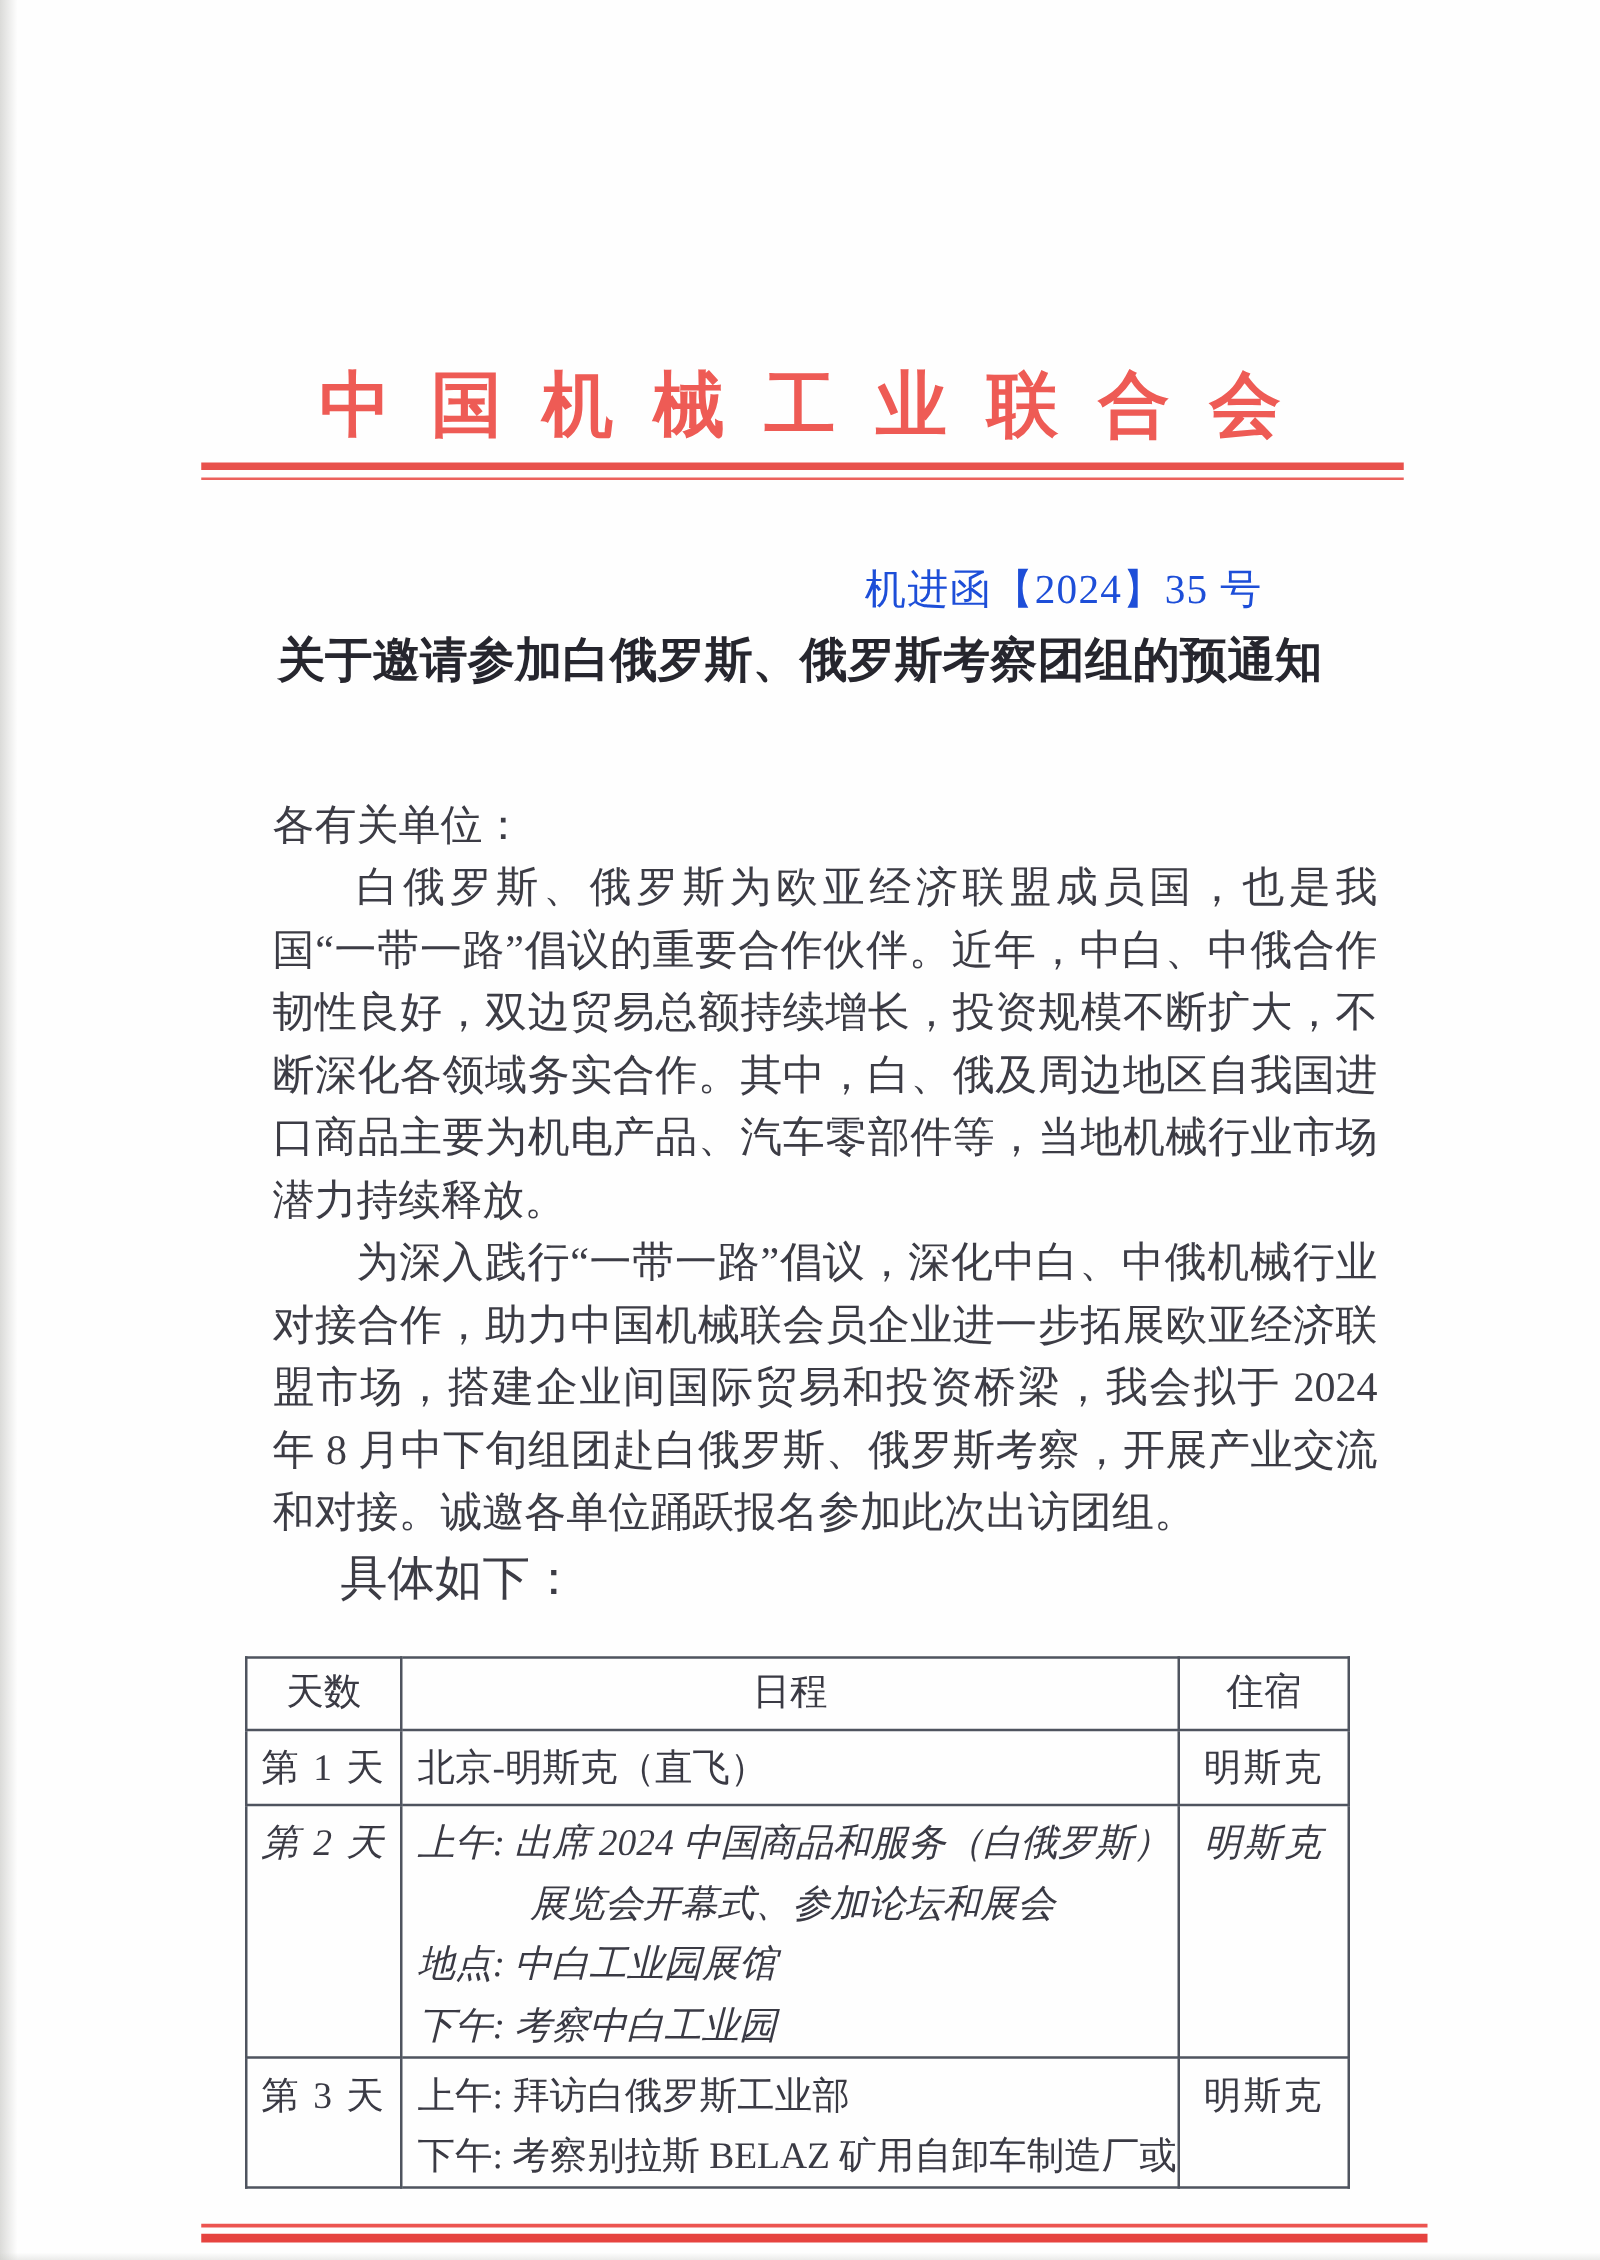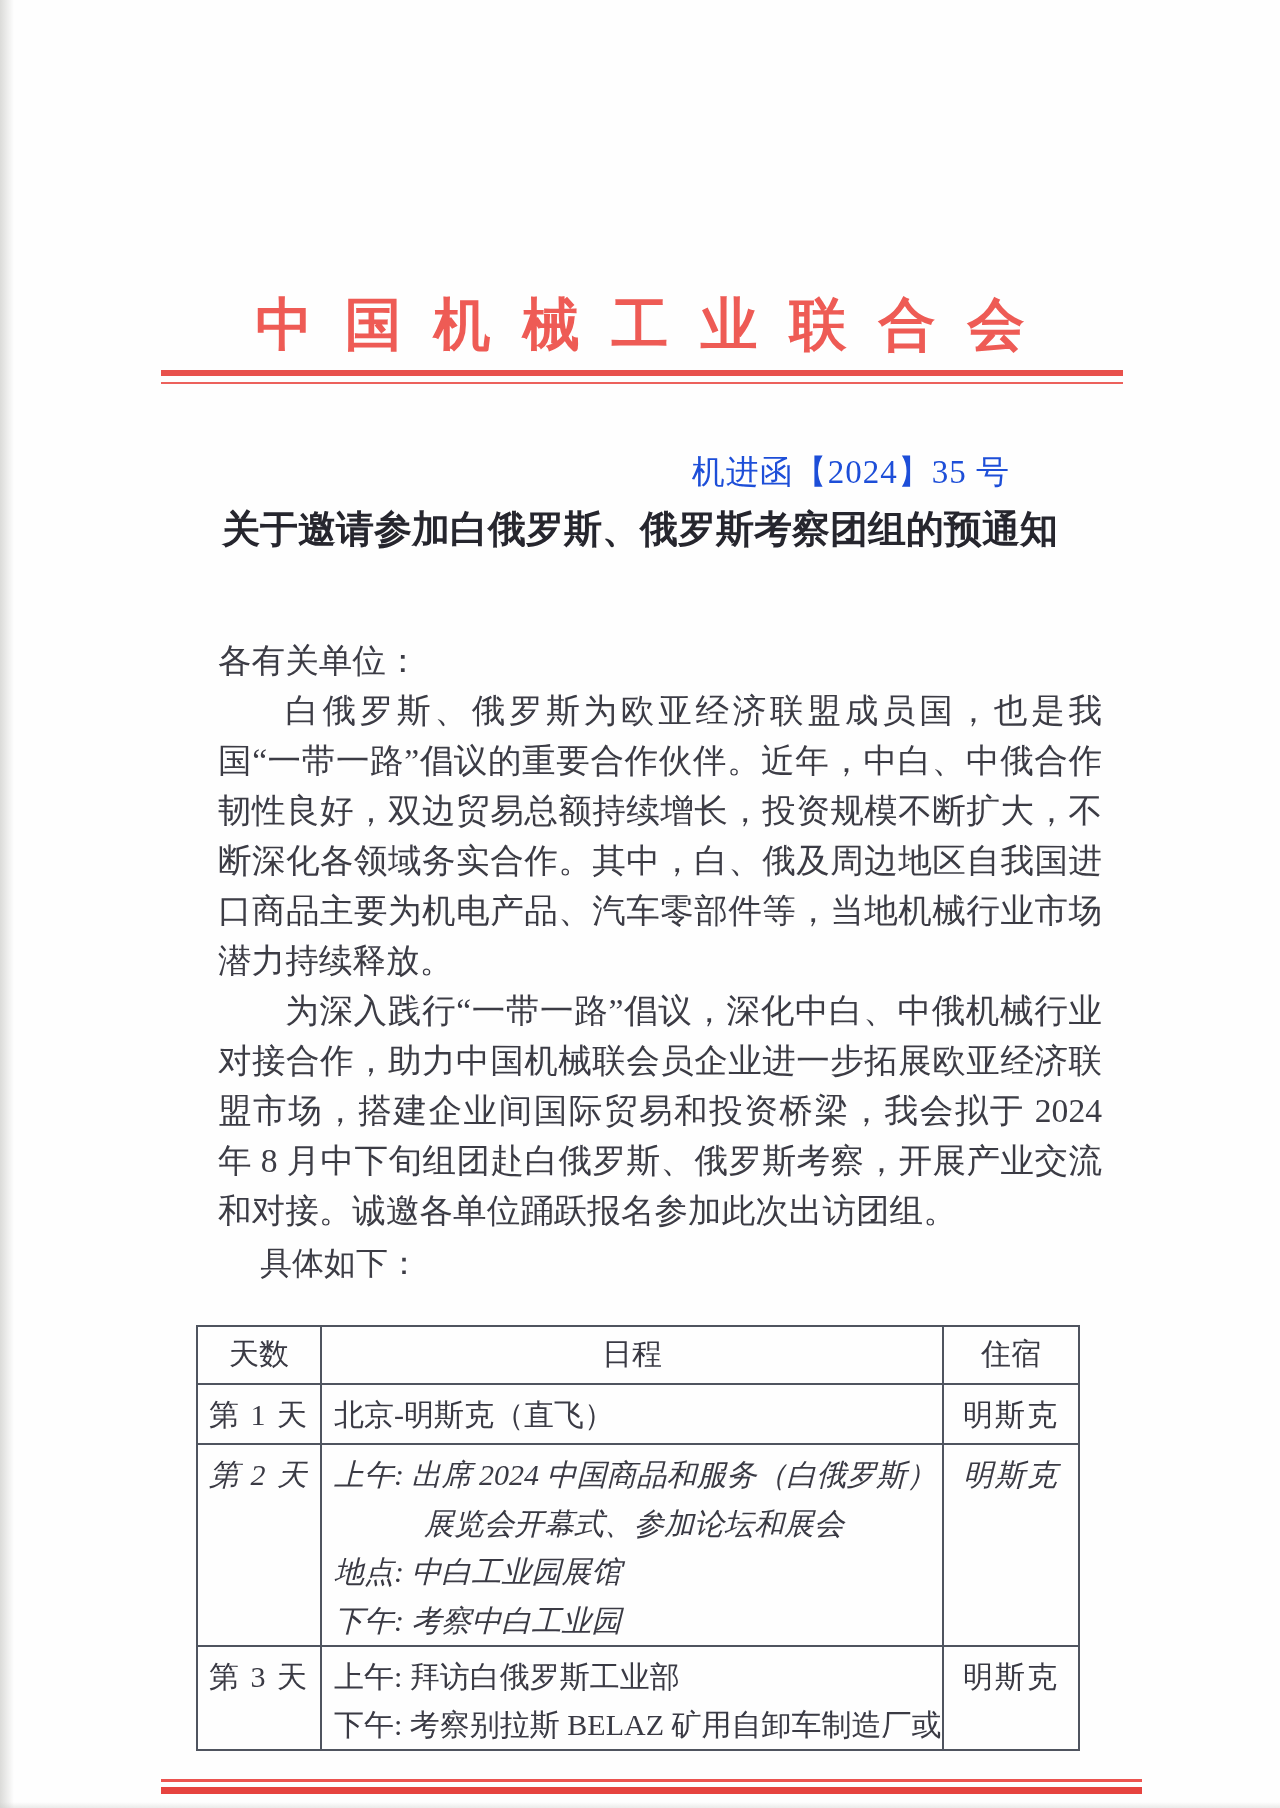--- a/index.html
+++ b/index.html
@@ -62,21 +62,21 @@
     position: absolute; top: 636px; left: 196px; width: 884px;
     font-size: 33.6px; color: #3c3c45;
     line-height: 50px;
     text-align: justify;
     margin-left: 22px;
   }
   .body-text p { margin: 0; }
   .para { text-indent: 2em; }
   .detail-line {
     position: absolute; top: 1238px; left: 196px; width: 884px;
-    font-size: 32px; color: #3c3c45; line-height: 50px;
+    font-size: 38px; color: #3c3c45; line-height: 50px;
     text-indent: 2em;
     white-space: nowrap;
   }
   .section-heading {
     position: absolute; top: 1278px; left: 196px; width: 884px;
     font-size: 35px; font-weight: 700; color: #1f1f27;
     line-height: 50px;
     text-indent: 1.85em;
     letter-spacing: 1px;
     white-space: nowrap;

